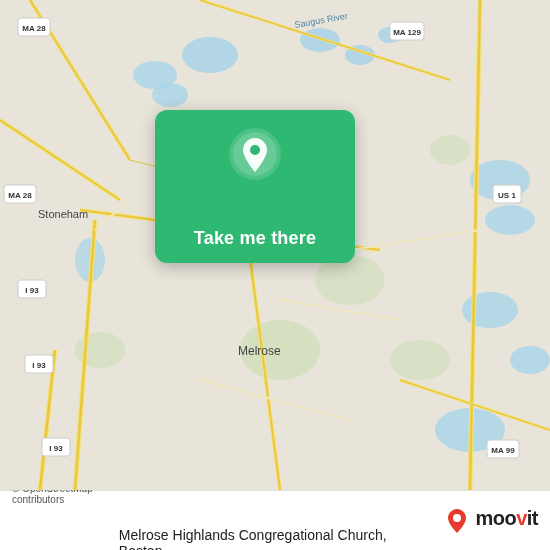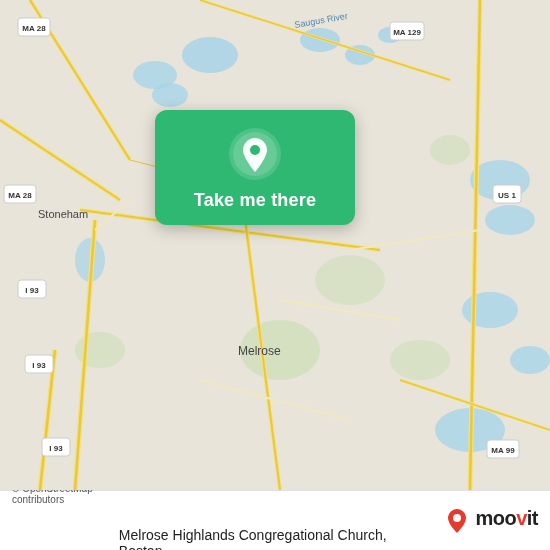--- a/index.html
+++ b/index.html
@@ -31,20 +31,21 @@
       left: 155px;
       width: 200px;
       background: #2eb872;
       border-radius: 12px;
       display: flex;
       flex-direction: column;
       align-items: center;
       padding: 18px 20px 14px 20px;
       box-shadow: 0 4px 16px rgba(0,0,0,0.25);
       z-index: 10;
+      gap: 38px;
     }
 
     #location-pin {
       width: 52px;
       height: 52px;
       margin-bottom: 10px;
     }
 
     #take-me-there-btn {
       color: #fff;

